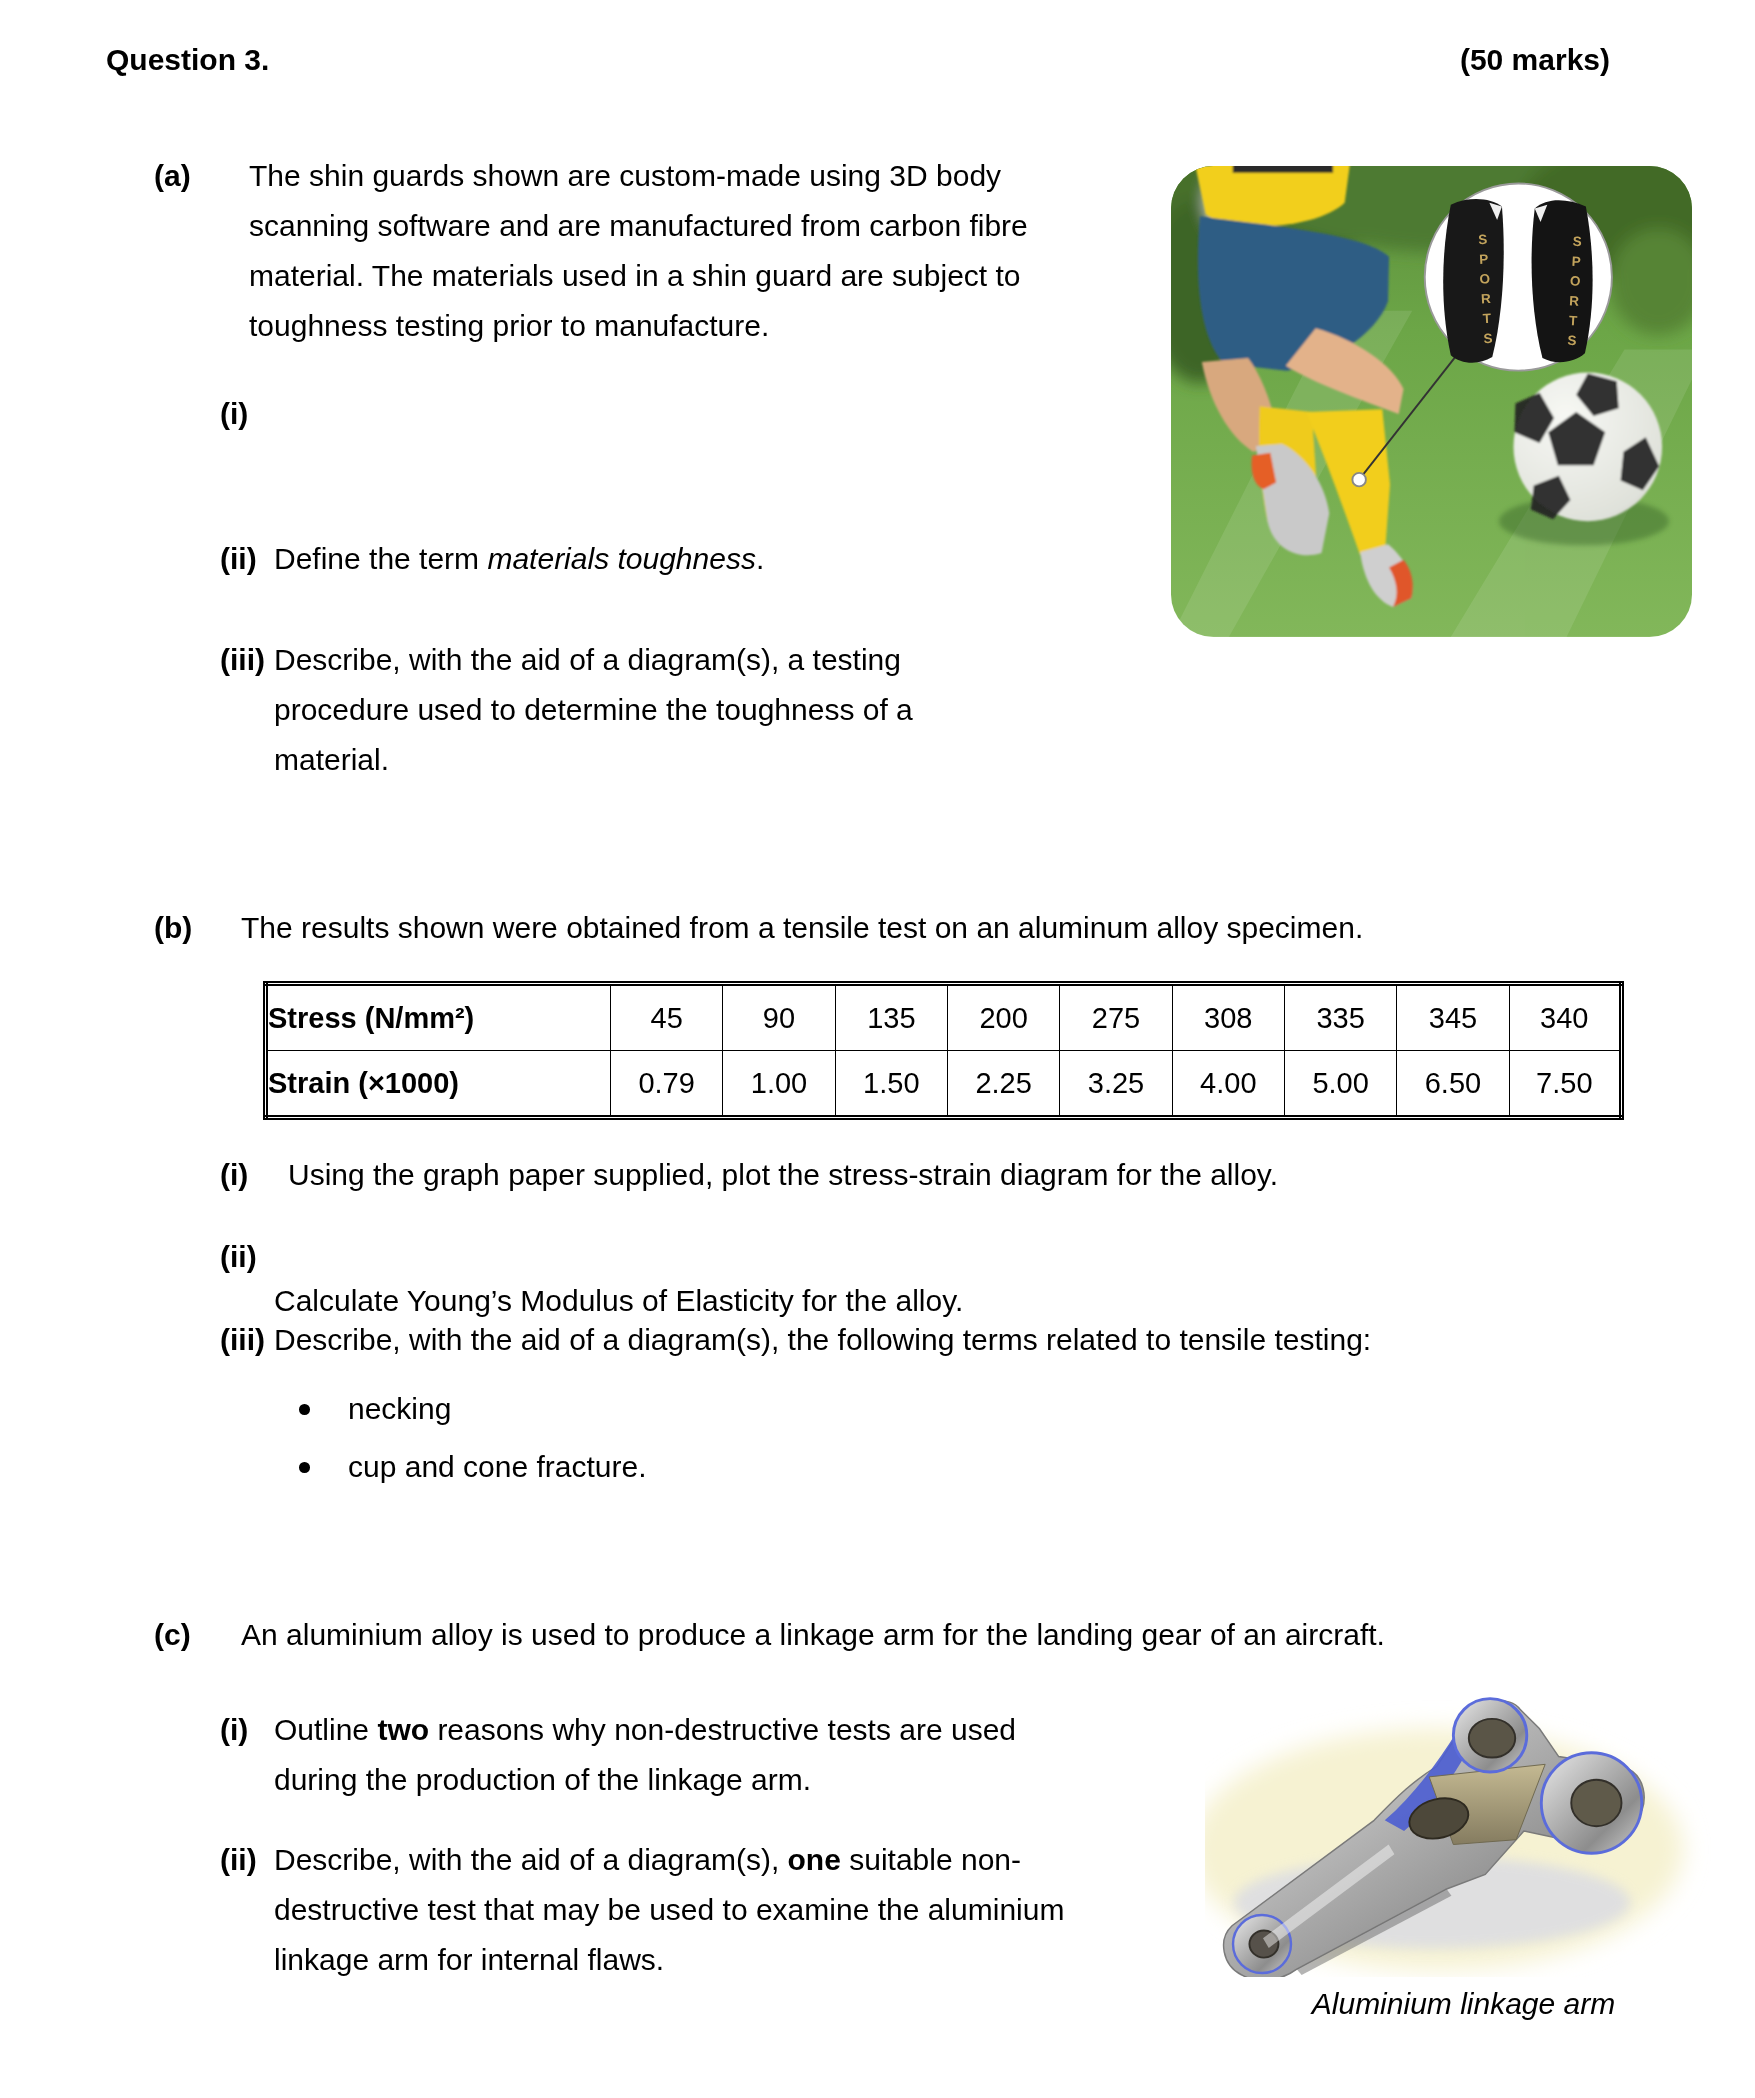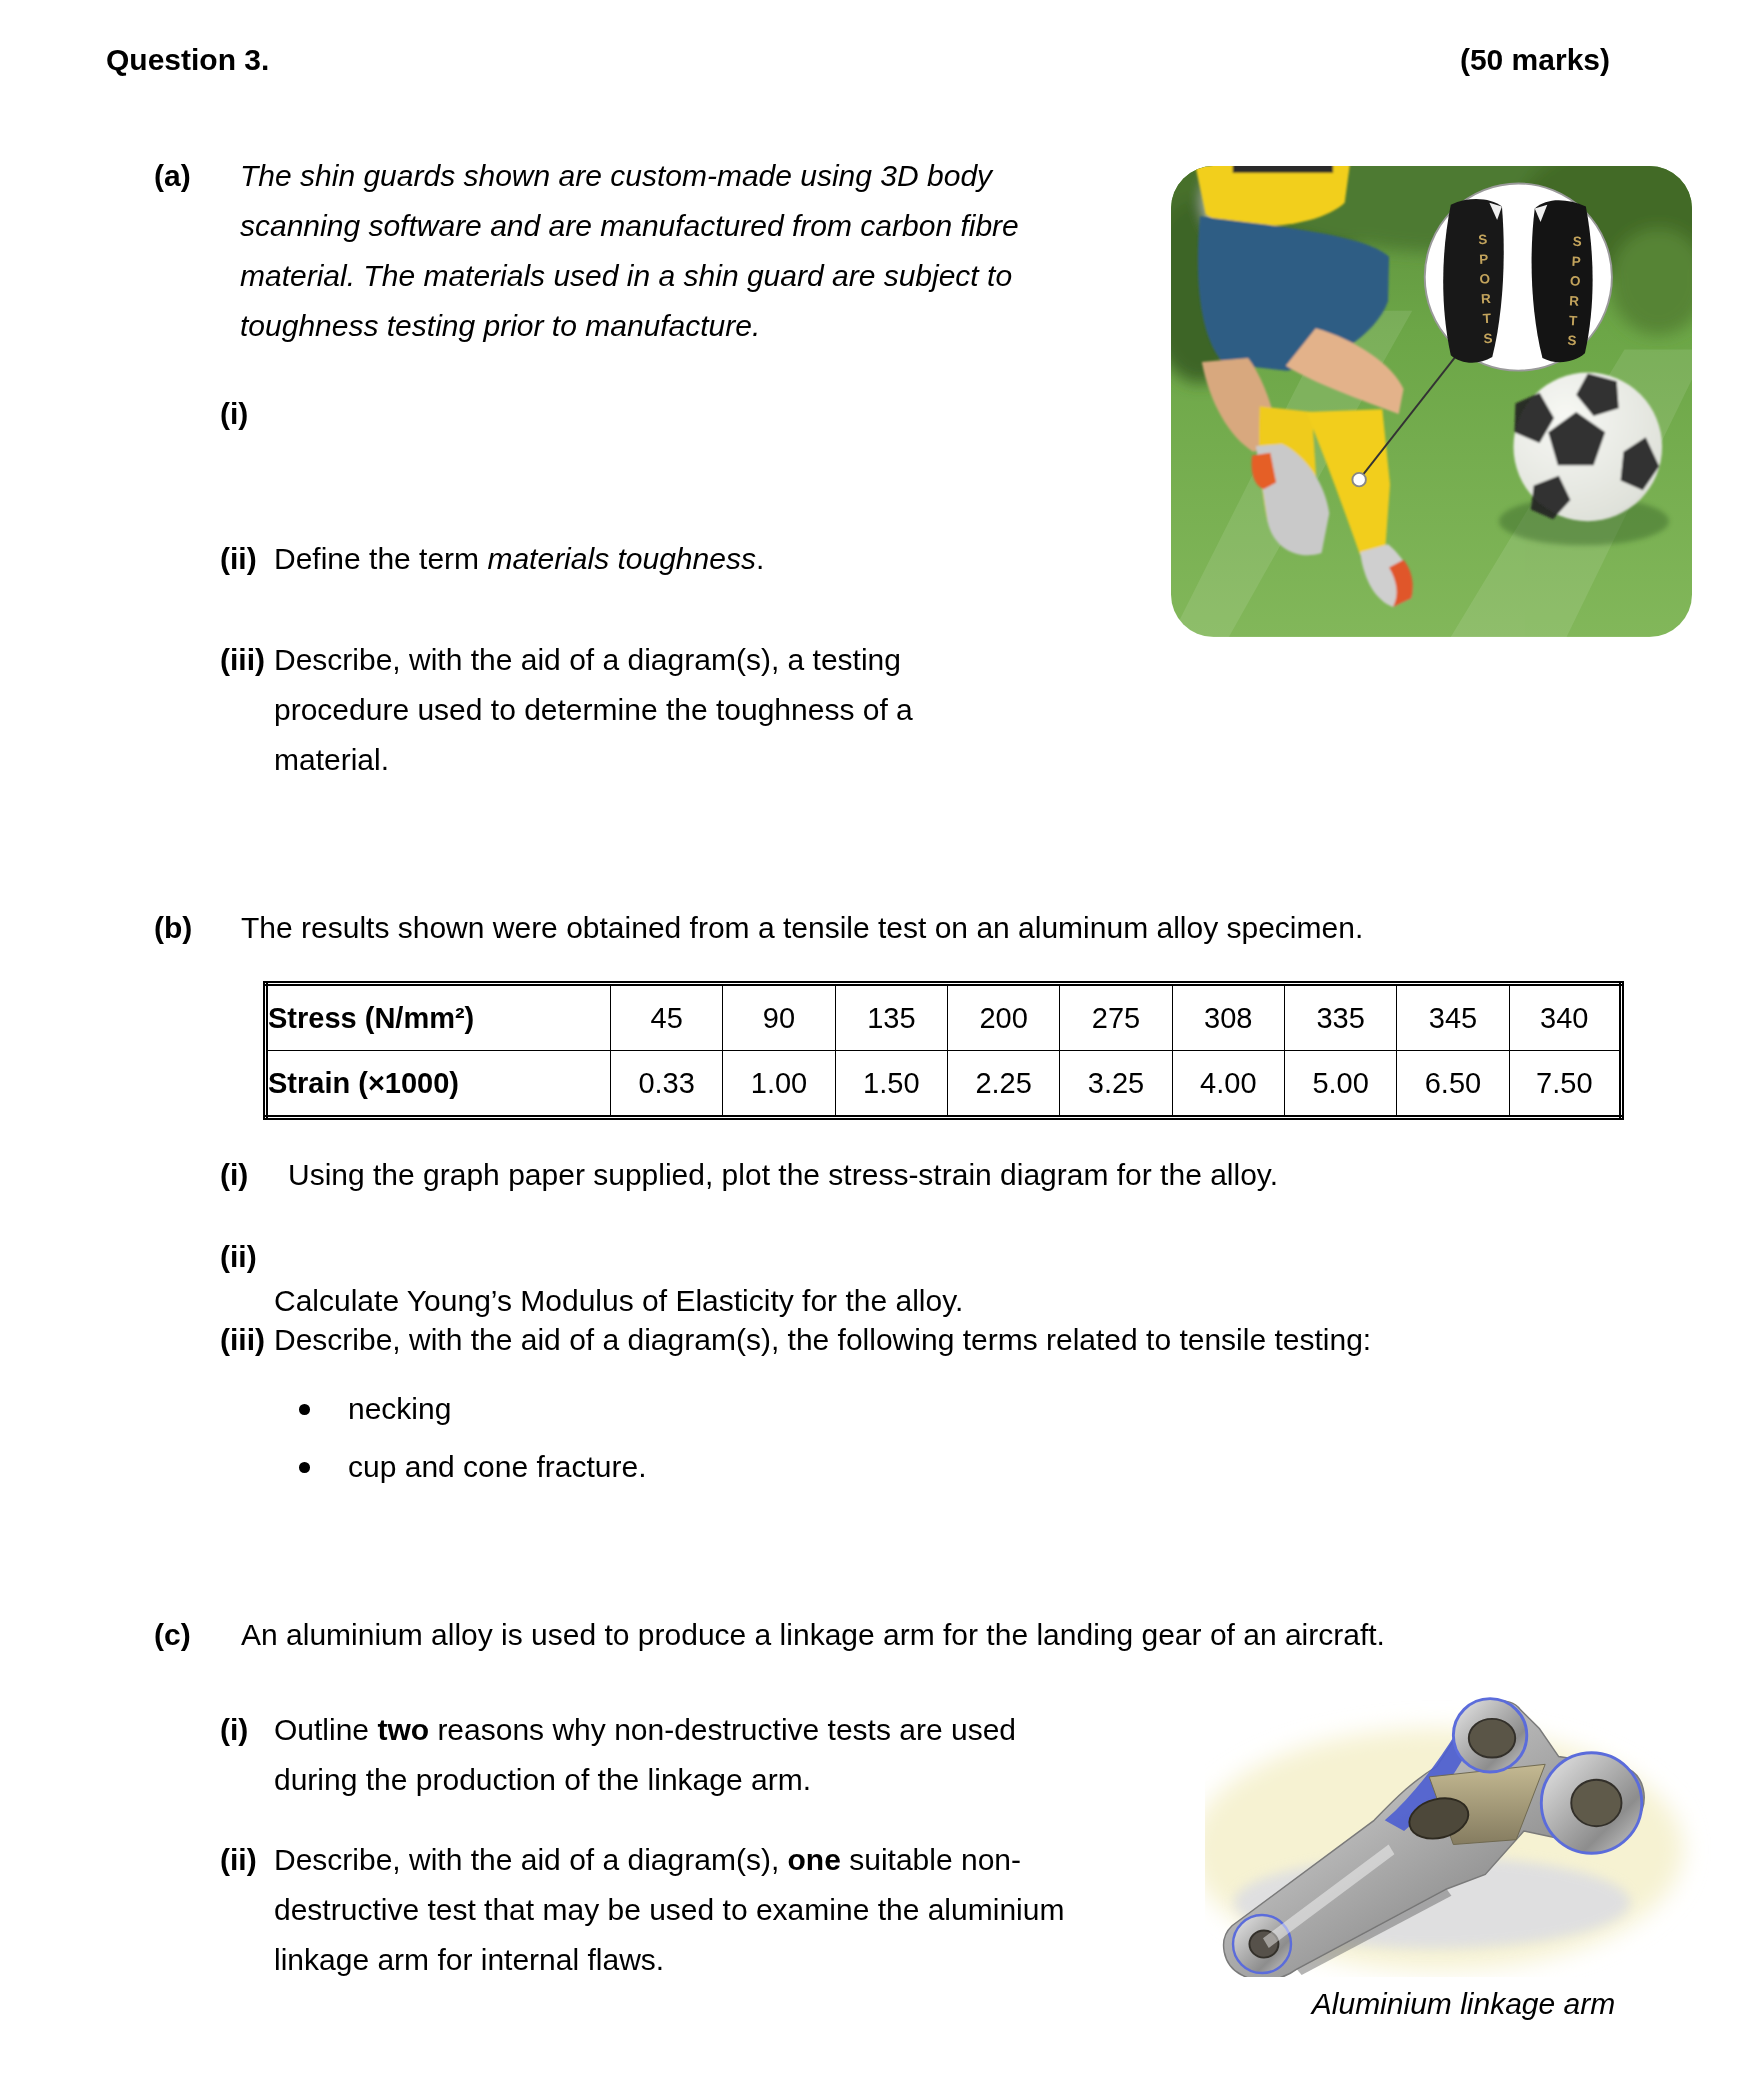--- a/index.html
+++ b/index.html
@@ -22,21 +22,21 @@
 </style>
 </head>
 <body>
 
 <div class="page">
 
   <div class="abs hdr" style="left:106px;top:35px;">Question 3.</div>
   <div class="abs hdr" style="right:108px;top:35px;">(50 marks)</div>
 
   <div class="abs part-label" style="left:154px;top:151px;">(a)</div>
-  <div class="abs" style="left:240px;top:151px;width:869px;font-style:italic;">The shin guards shown are custom-made using 3D body scanning software and are manufactured from carbon fibre material. The materials used in a shin guard are subject to toughness testing prior to manufacture.</div>
+  <div class="abs" style="left:249px;top:151px;width:869px;">The shin guards shown are custom-made using 3D body scanning software and are manufactured from carbon fibre material. The materials used in a shin guard are subject to toughness testing prior to manufacture.</div>
 
   <div class="abs sub-label" style="left:220px;top:389px;">(i)</div>
 
   <div class="abs sub-label" style="left:220px;top:534px;">(ii)</div>
   <div class="abs" style="left:274px;top:534px;width:753px;"><span>Define the term </span><span class="i">materials toughness</span><span>.</span></div>
 
   <div class="abs sub-label" style="left:220px;top:635px;">(iii)</div>
   <div class="abs" style="left:274px;top:635px;width:753px;"><span>Describe, with the aid of a diagram(s), a testing procedure used to determine the toughness of a material.</span></div>
 
   <svg class="abs" style="left:1171px;top:166px;" width="521" height="471" viewBox="0 0 540 488">
@@ -142,21 +142,21 @@
       <td class="val">135</td>
       <td class="val">200</td>
       <td class="val">275</td>
       <td class="val">308</td>
       <td class="val">335</td>
       <td class="val">345</td>
       <td class="val">340</td>
     </tr>
     <tr>
       <td class="rowhdr">Strain (×1000)</td>
-      <td class="val">0.33</td>
+      <td class="val">0.79</td>
       <td class="val">1.00</td>
       <td class="val">1.50</td>
       <td class="val">2.25</td>
       <td class="val">3.25</td>
       <td class="val">4.00</td>
       <td class="val">5.00</td>
       <td class="val">6.50</td>
       <td class="val">7.50</td>
     </tr>
   </tbody>

